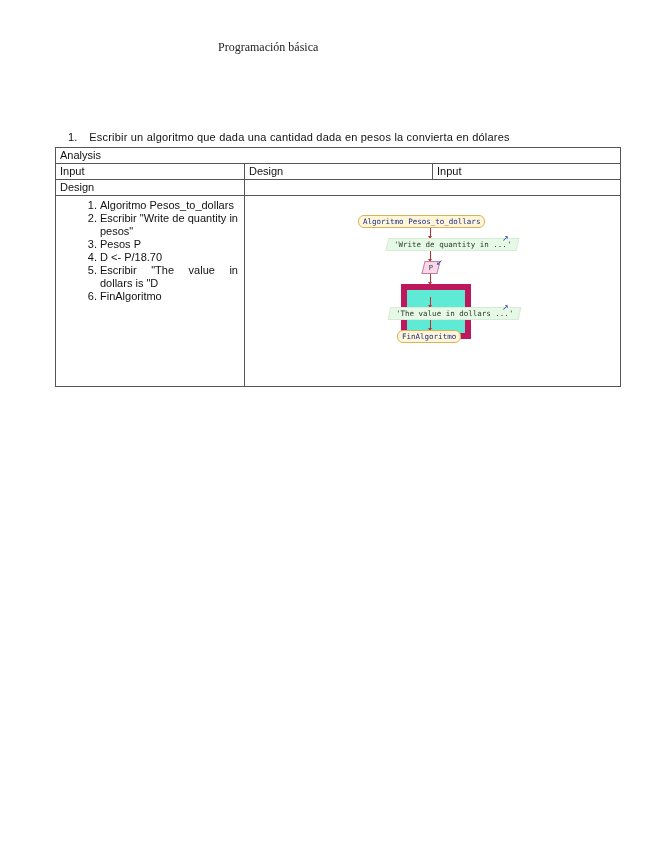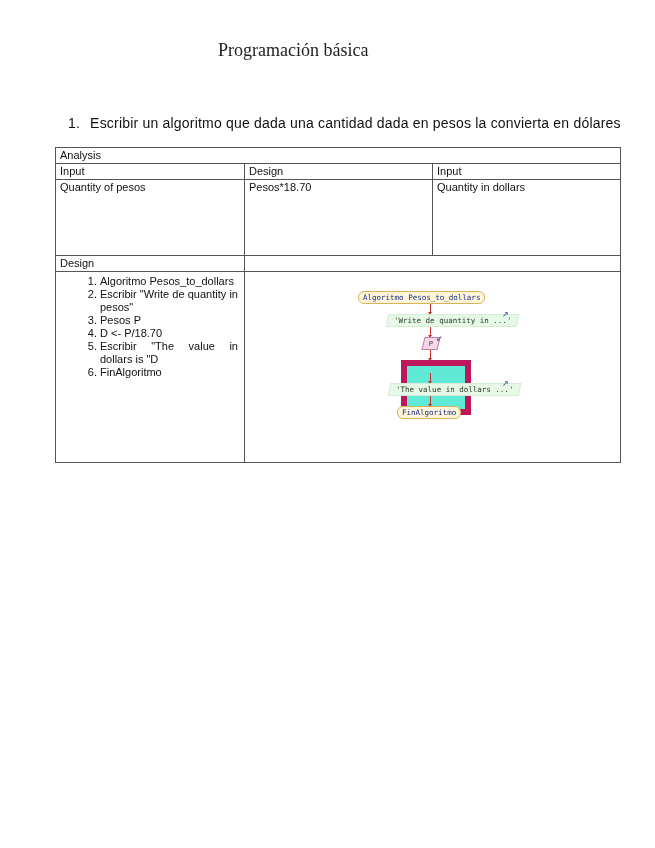--- a/index.html
+++ b/index.html
@@ -1,18 +1,18 @@
 <!DOCTYPE html>
 <html><head>
 <meta charset="utf-8">
 <style>
   html, body { margin: 0; padding: 0; background: #ffffff; }
   body { width: 655px; height: 848px; position: relative; overflow: hidden; font-family: "Liberation Sans", sans-serif; color: #111; }
-  .page-title { position: absolute; left: 218px; top: 40px; font-family: "Liberation Serif", serif; font-size: 18px; color: #222; }
-  .question { position: absolute; left: 68px; top: 115px; font-size: 14px; letter-spacing: 0.2px; color: #111; }
+  .page-title { position: absolute; left: 218px; top: 40px; font-family: "Liberation Serif", serif; font-size: 12px; color: #222; }
+  .question { position: absolute; left: 68px; top: 131px; font-size: 11px; letter-spacing: 0.2px; color: #111; }
   .question .num { display: inline-block; width: 18px; }
   table.doc { position: absolute; left: 55px; top: 127px; width: 565px; border-collapse: collapse; font-size: 11px; table-layout: fixed; margin-top: 20px; }
   table.doc td { border: 1px solid #555; padding: 1px 4px; vertical-align: top; line-height: 13px; }
   .row-tall td { height: 73px; }
   .pseudo-cell { height: 188px; }
   .pseudo-list { margin: 2px 0 0 0; padding-left: 40px; }
   .pseudo-list li { text-align: justify; line-height: 13px; padding-right: 2px; }
   .flow { position: relative; height: 188px; }
   .fc-text { font-family: "DejaVu Sans Mono", monospace; font-size: 7.5px; white-space: nowrap; }
   .terminal { position: absolute; background: #fff6d8; border: 1px solid #d9b25a; border-radius: 6px; color: #1a2a8a; padding: 0 4px; height: 11px; line-height: 11px; }
@@ -43,25 +43,20 @@
   </colgroup>
   <tbody>
       <tr>
     <td colspan="3">Analysis</td>
   </tr>
   <tr>
     <td>Input</td>
     <td>Design</td>
     <td>Input</td>
   </tr>
-  <tr class="row-tall">
-    <td>Quantity of pesos</td>
-    <td>Pesos*18.70</td>
-    <td>Quantity in dollars</td>
-  </tr>
   <tr>
     <td>Design</td>
     <td colspan="2"></td>
   </tr>
   <tr>
     <td class="pseudo-cell">
       <ol class="pseudo-list">
         <li>Algoritmo Pesos_to_dollars</li>
         <li>Escribir "Write de quantity in pesos"</li>
         <li>Pesos P</li>

